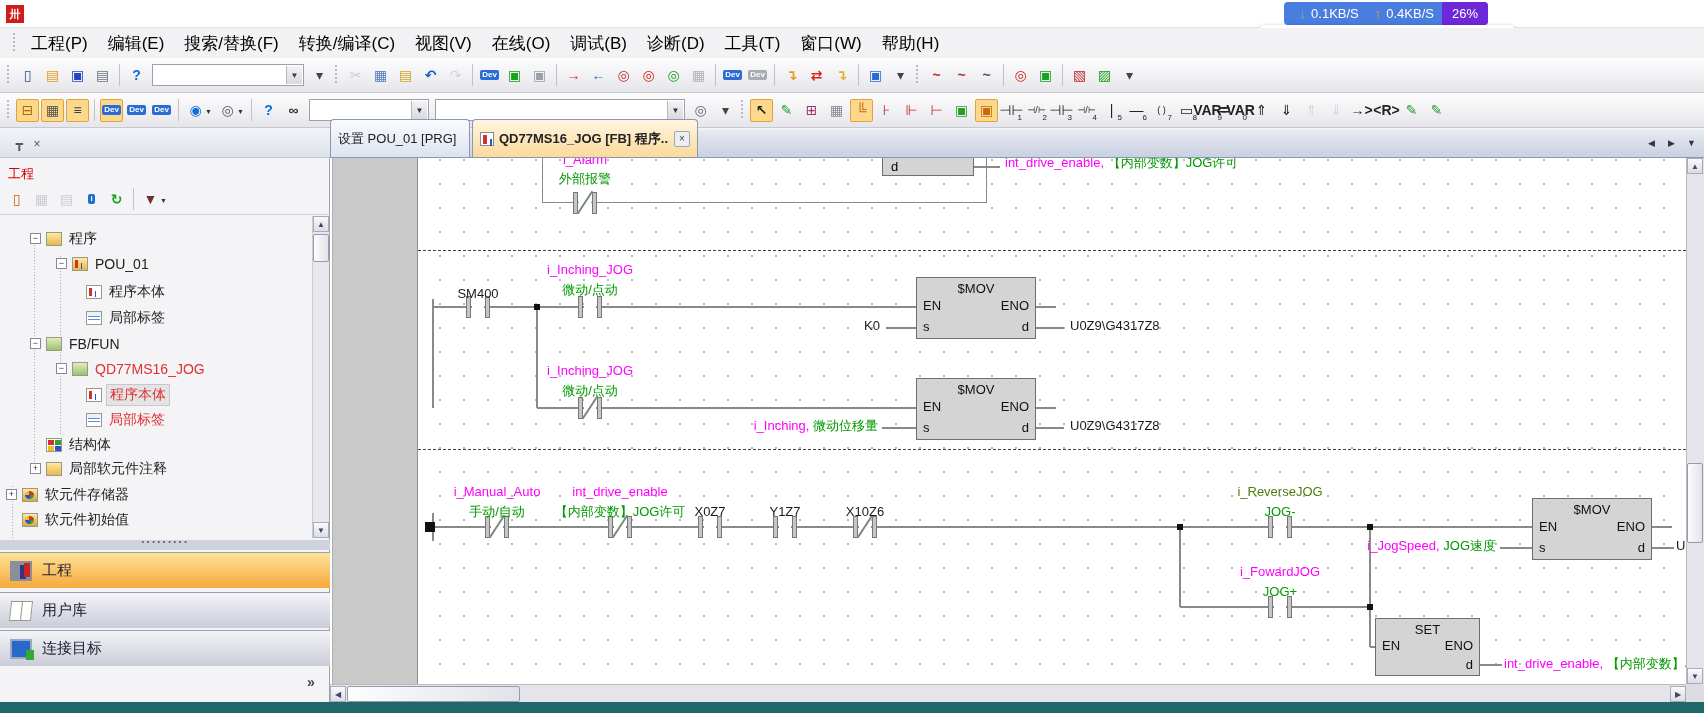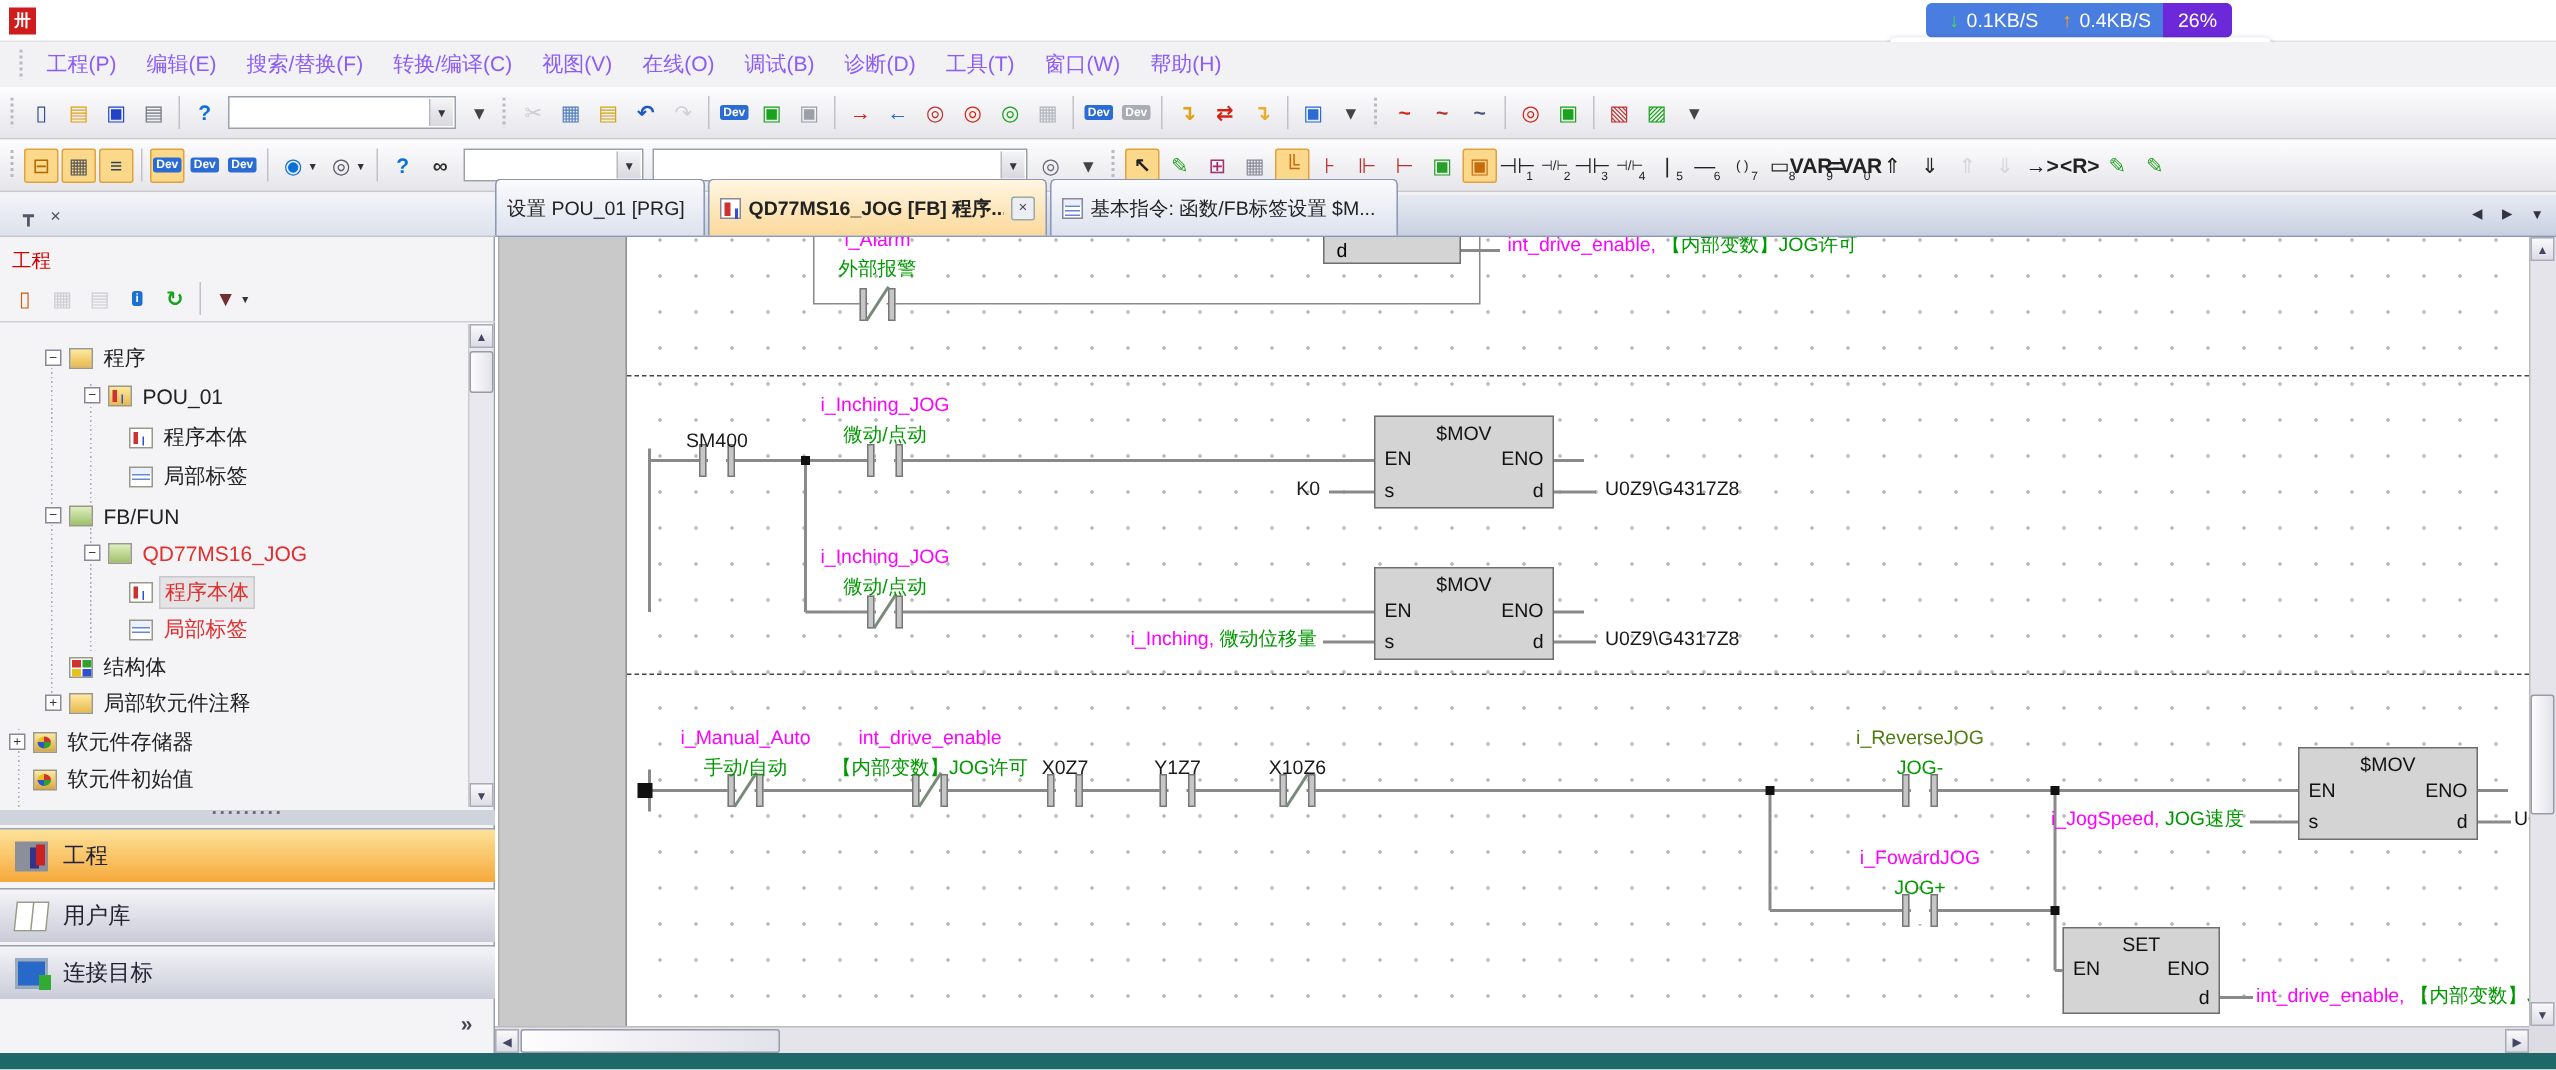--- a/index.html
+++ b/index.html
@@ -31,21 +31,21 @@
   .ic-person:after { content:"7"; position:absolute; right:-3px; bottom:-2px; }
   .ic-shirt { width:15px; height:13px; background:#2470d8; clip-path:polygon(0 0,30% 0,50% 25%,70% 0,100% 0,100% 100%,0 100%); }
   .ic-grid { width:14px; height:14px; background:
      linear-gradient(#2470d8,#2470d8) 0 0/6px 6px no-repeat,
      linear-gradient(#2470d8,#2470d8) 8px 0/6px 6px no-repeat,
      linear-gradient(#2470d8,#2470d8) 0 8px/6px 6px no-repeat,
      linear-gradient(#2470d8,#2470d8) 8px 8px/6px 6px no-repeat; }
 
   
   #menubar { left:0; top:28px; width:1704px; height:30px; background:#f2f1f4; display:flex; align-items:center; padding-left:10px; }
-  .menu-item { padding:4px 10px; color:#8b5cf6; font-size:14px; cursor:default; }
+  .menu-item { padding:4px 10px; color:#000000; font-size:17px; cursor:default; }
   .grip { width:5px; height:20px; margin:0 3px; background:repeating-linear-gradient(#b9b9c0 0 2px,transparent 2px 4px); background-size:2px 4px; background-repeat:repeat-y; }
 
   
   .toolbar { left:0; width:1704px; height:35px; background:linear-gradient(#fdfdfe,#e6e5ea); border-bottom:1px solid #c9c8ce; display:flex; align-items:center; padding:0 4px; }
   #toolbar1 { top:58px; } #toolbar2 { top:93px; }
   .tbi { width:23px; height:23px; margin:0 1px; display:flex; align-items:center; justify-content:center; position:relative; border:1px solid transparent; border-radius:2px; flex:none; }
   .tbi.sel { background:#fbd88a; border-color:#e0a23c; }
   .tbi.dis { opacity:.38; }
   .tbi .glyph { font-size:14px; line-height:1; }
   .tbi .badge { font-size:8px; font-weight:bold; padding:1px 2px; border-radius:2px; line-height:1; }
@@ -484,24 +484,20 @@
       <span class="tabnav-btn">▶</span>
       <span class="tabnav-btn">▼</span>
     </div>
 <div class="tab" style="width: 140px;">
       <span style="overflow: hidden; text-overflow: clip; flex: 1 1 0%;">设置 POU_01 [PRG]</span>
     </div>
     <div class="tab active" style="width: 226px;">
       <span class="ti ti-lad"></span>
       <span style="overflow: hidden; text-overflow: clip; flex: 1 1 0%;">QD77MS16_JOG [FB] 程序...</span>
       <span class="closebox">×</span>
-    </div>
-    <div class="tab" style="width: 232px;">
-      <span class="ti ti-tbl"></span>
-      <span style="overflow: hidden; text-overflow: clip; flex: 1 1 0%;">基本指令: 函数/FB标签设置 $M...</span>
     </div>
   </div>
 
 <div class="abs" id="navpanel">
   <div class="abs" id="nav-header">
     <span class="nav-hbtn">┳</span>
     <span class="nav-hbtn">×</span>
   </div>
   <div class="abs" id="nav-section">工程</div>
   <div class="abs" id="nav-toolbar">

